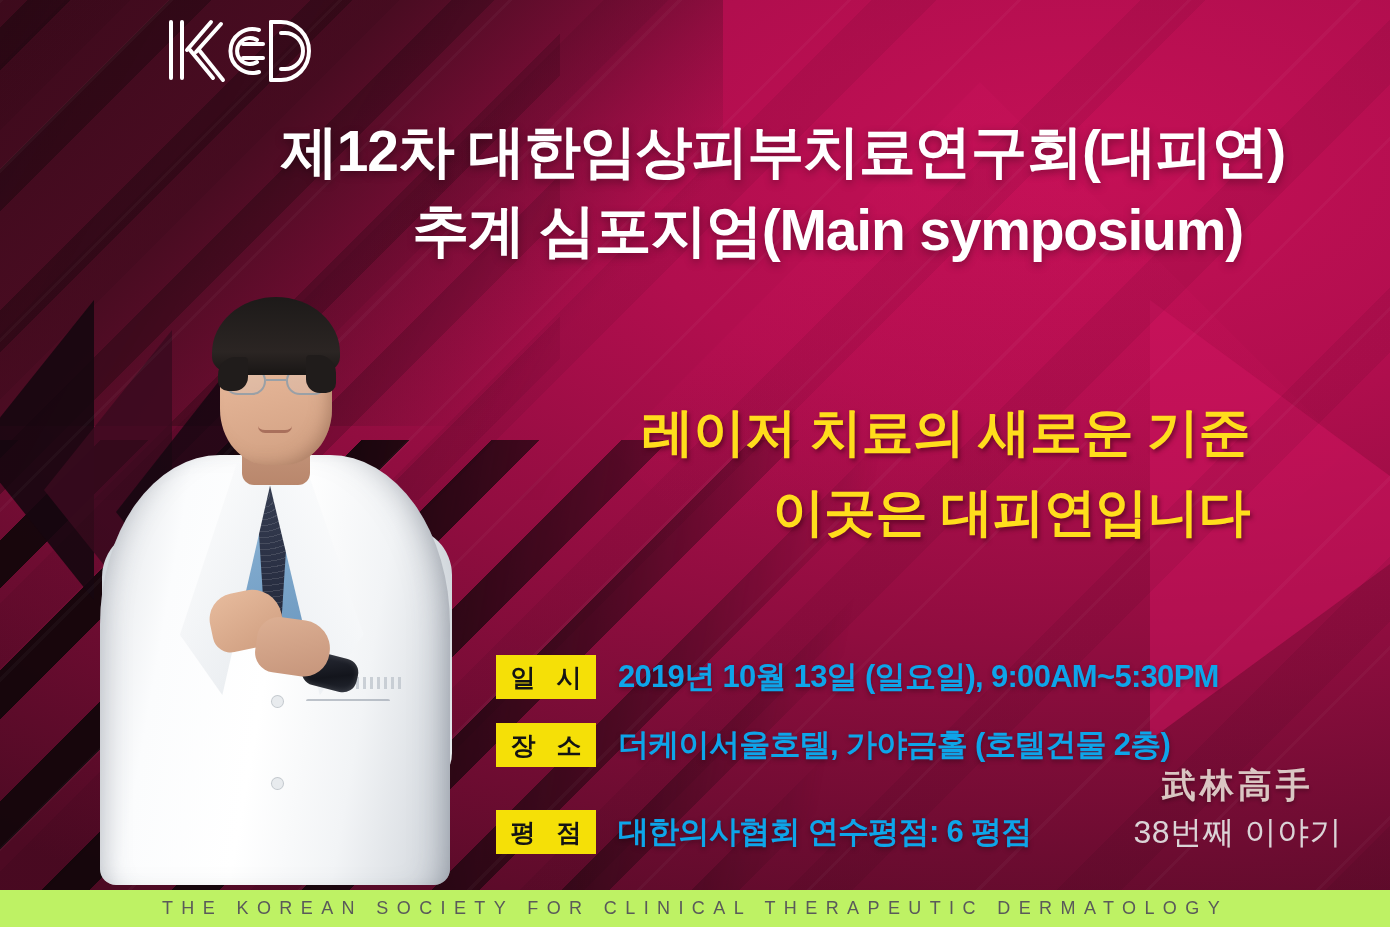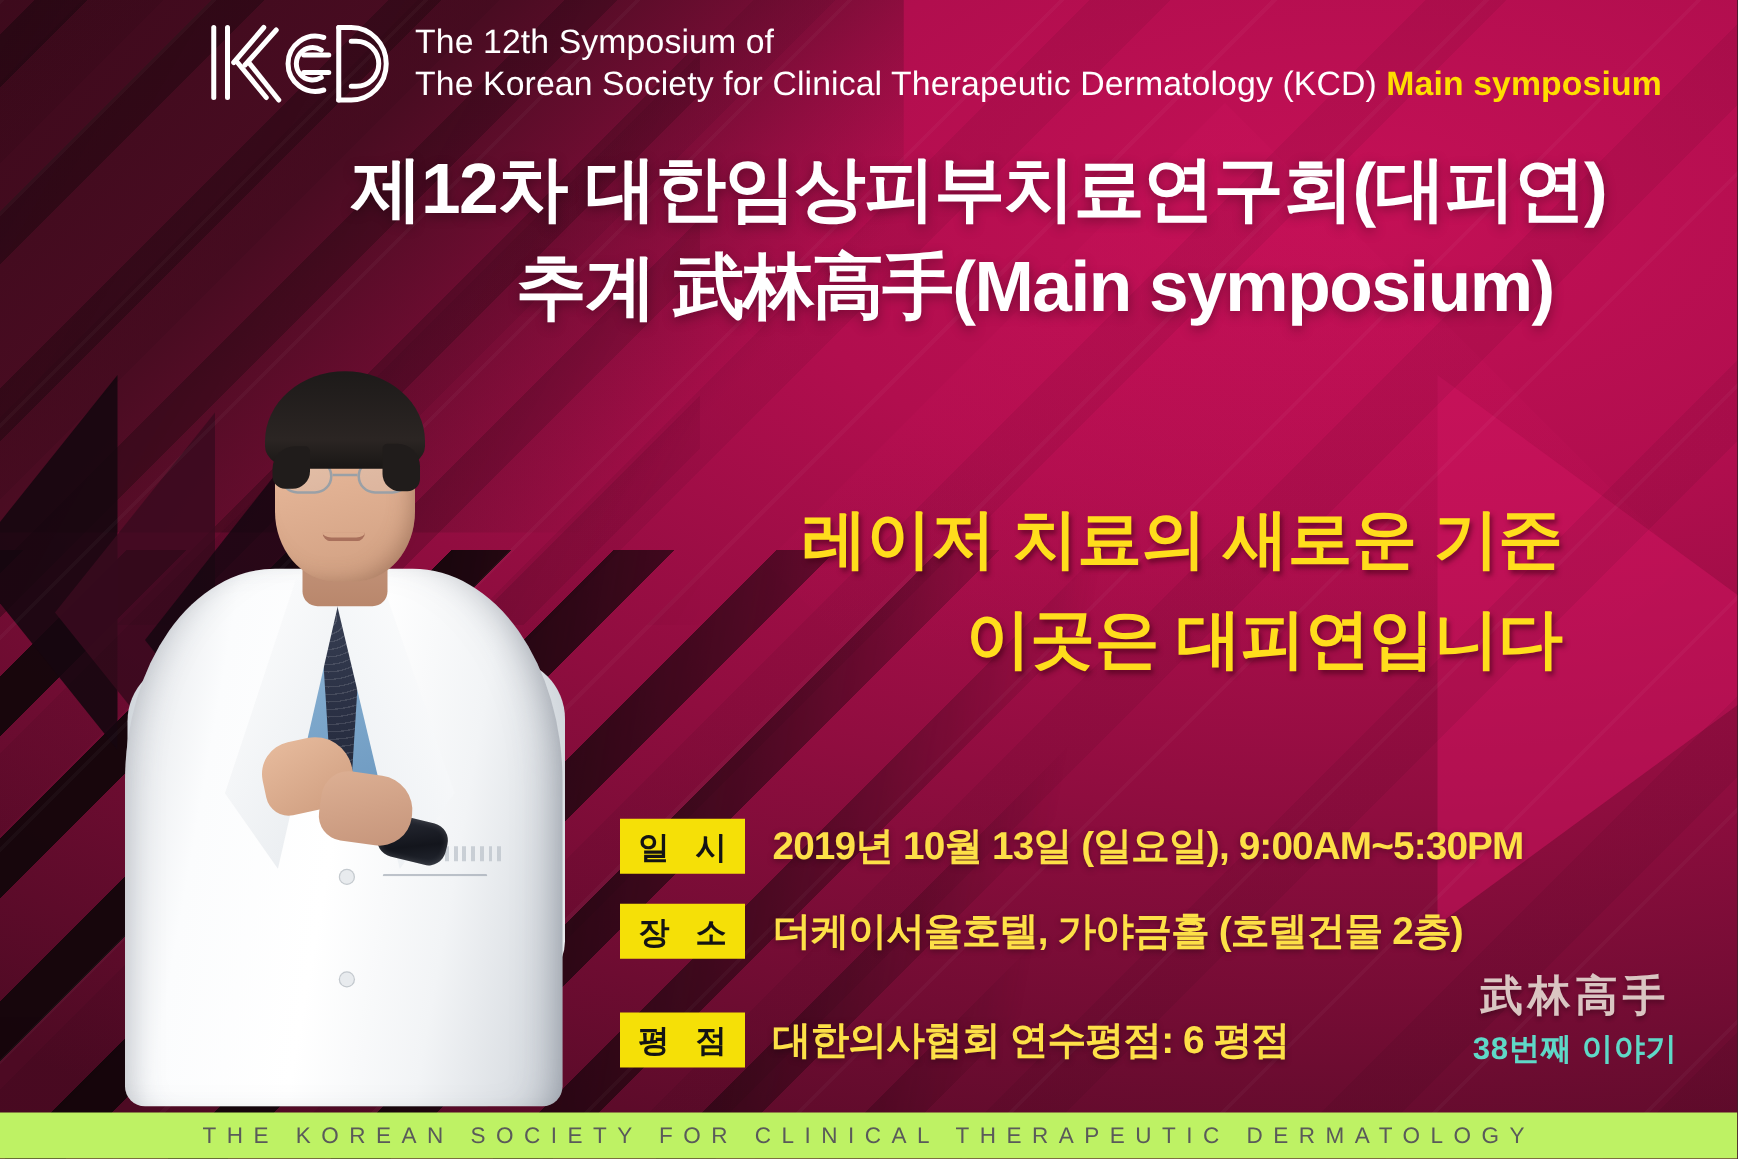--- a/index.html
+++ b/index.html
@@ -293,43 +293,43 @@
     width:100px; height:44px;
     background:#f5e007;
     color:#141414;
     font-size:25px; font-weight:700;
     letter-spacing:7px; text-indent:7px;
     display:flex; align-items:center; justify-content:center;
     flex:0 0 auto;
   }
   .info-value{
     margin-left:22px;
-    color:#fde047;
+    color:#0ea5e9;
     font-size:31px; font-weight:700;
     letter-spacing:-.7px;
     white-space:nowrap;
     text-shadow:0 2px 5px rgba(0,0,0,.35);
   }
 
   
   .brand{
     position:absolute; right:48px; bottom:72px;
     text-align:center;
   }
   .brand-cn{
     font-family:Liberation Mono, monospace;
     font-size:34px; font-weight:700;
     color:#e3d6cf; letter-spacing:4px;
     text-shadow:0 2px 4px rgba(0,0,0,.35);
     opacity:.92;
   }
   .brand-kr{
     margin-top:2px;
-    font-size:25px; font-weight:700;
-    color:#5eead4; letter-spacing:.5px;
+    font-size:32px; font-weight:400;
+    color:#e5e5e5; letter-spacing:.5px;
     opacity:.92;
   }
 
   
   .footer{
     position:absolute; left:0; bottom:0; width:100%; height:37px;
     background:#bef264;
     display:flex; align-items:center; justify-content:center;
   }
   .footer-text{
@@ -403,31 +403,24 @@
       <path d="M94 26 A13 13 0 1 0 94 48"></path>
       <path d="M80 30 H100"></path>
       <path d="M80 44 H100"></path>
 
       <path d="M108 8 V66"></path>
       <path d="M108 8 H118 A28 29 0 0 1 118 66 H108"></path>
       <path d="M118 19 H122 A18 18 0 0 1 122 55 H118"></path>
     </svg>
   </div>
 
-  <div class="head-lines">
-    <div class="head-l1">The 12th Symposium of</div>
-    <div class="head-l2">
-      <span>The Korean Society for Clinical Therapeutic Dermatology (KCD)</span>
-      <span class="hl">Main symposium</span>
-    </div>
-  </div>
 
   <div class="title-wrap">
     <div class="title-1">제12차 대한임상피부치료연구회(대피연)</div>
-    <div class="title-2">추계 武林高手(Main symposium)</div>
+    <div class="title-2">추계 심포지엄(Main symposium)</div>
   </div>
 
   <div class="tagline">
     <div class="tag-1">레이저 치료의 새로운 기준</div>
     <div class="tag-2">이곳은 대피연입니다</div>
   </div>
 
   <div class="info">
     <div class="info-row">
       <div class="info-label">일 시</div>

